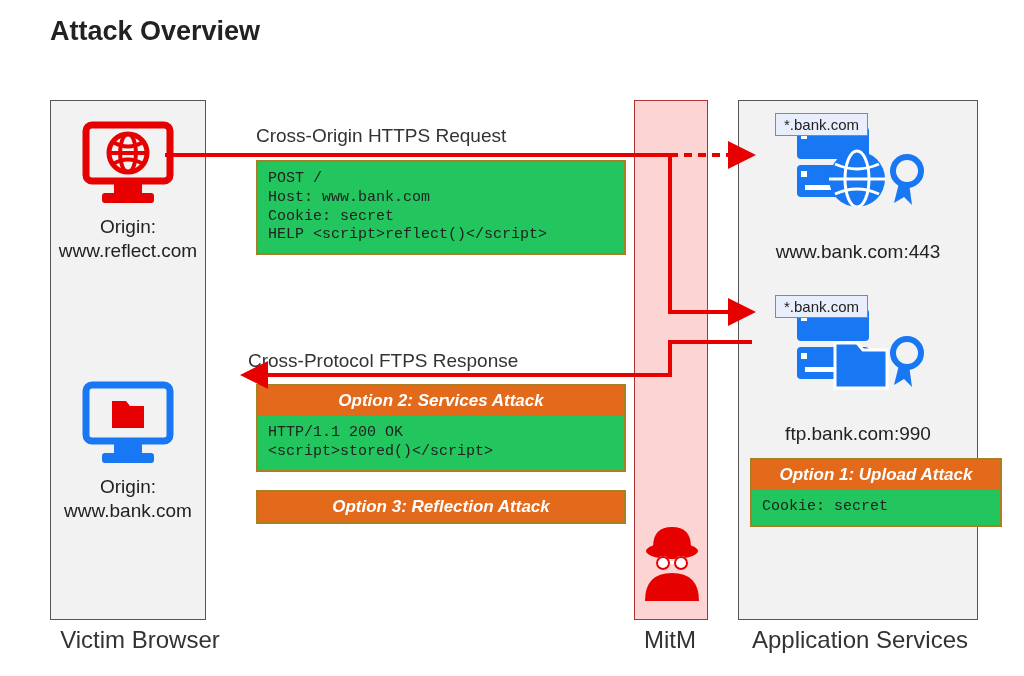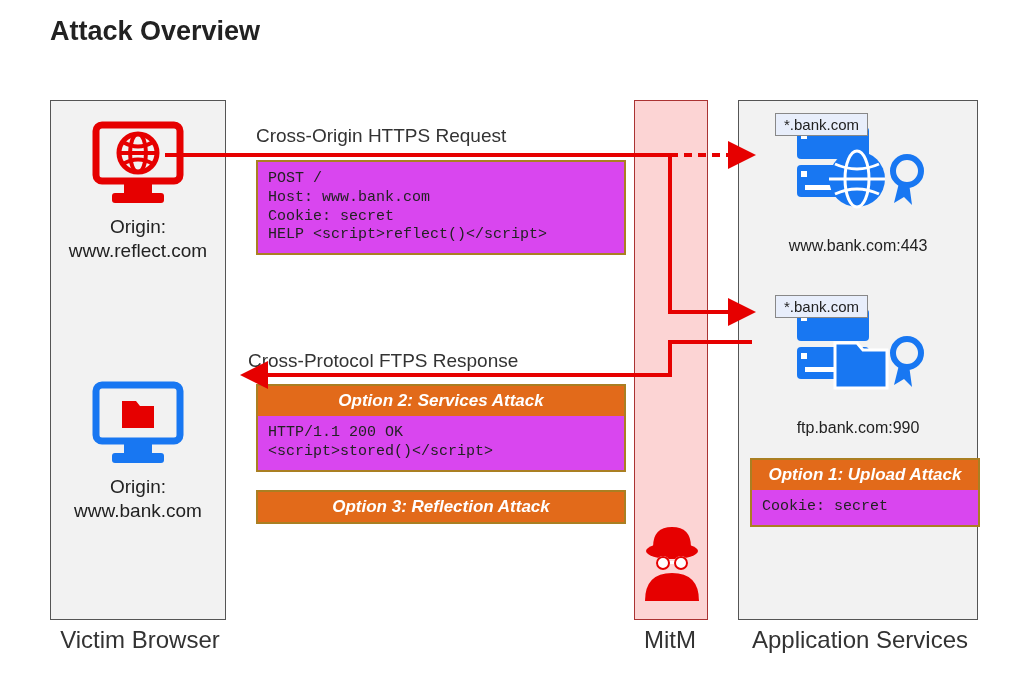--- a/index.html
+++ b/index.html
@@ -18,41 +18,41 @@
     font-size: 27px;
     font-weight: 700;
     color: #222;
   }
   .panel {
     position: absolute;
     background: #f2f2f2;
     border: 1.5px solid #555;
   }
   .panel.victim {
-    left: 50px; top: 100px; width: 176px; height: 520px;
+    left: 50px; top: 100px; width: 156px; height: 520px;
   }
   .panel.mitm {
     left: 634px; top: 100px; width: 74px; height: 520px;
     background: #fcd4d4;
     border-color: #a33;
   }
   .panel.services {
     left: 738px; top: 100px; width: 240px; height: 520px;
   }
   .caption {
     position: absolute;
     text-align: center;
     font-size: 24px;
     color: #333;
     width: 200px;
   }
   
   .codebox {
     position: absolute;
-    background: #d946ef;
+    background: #22c55e;
     border: 2px solid #aa7f22;
   }
   .codebox pre {
     font-family: "Courier New", monospace;
     font-size: 15px;
     padding: 8px 10px;
     white-space: pre;
     line-height: 1.25;
   }
   .opthdr {
@@ -66,29 +66,29 @@
   }
   .flow-label {
     position: absolute;
     font-size: 19px;
     color: #333;
   }
   
   .monitor-wrap { position: absolute; left: 0; right: 0; display:flex; flex-direction:column; align-items:center; gap:6px;}
   .origin-text { font-size: 19px; text-align:center; line-height:1.25; }
   
-  .server-block { position: absolute; display:flex; flex-direction:column; align-items:center; }
+  .server-block { position: absolute; display:flex; flex-direction:column; align-items:center;gap:12px; }
   .domain-tag {
     background: #e8eefb;
     border: 1px solid #888;
     font-size: 15px;
     padding: 2px 8px;
     position: absolute;
   }
-  .srv-label { font-size: 16px; margin-top:20px;}
+  .srv-label { font-size: 19px; margin-top:12px;}
   svg { display:block; }
   
   .arrows { position:absolute; inset:0; pointer-events:none; }
 </style>
 </head>
 <body>
 
 <div class="title">Attack Overview</div>
 
 <div class="panel victim">
@@ -194,21 +194,21 @@
 <div class="codebox" style="left:256px; top:384px; width:370px;">
   <div class="opthdr">Option 2: Services Attack</div>
   <pre>HTTP/1.1 200 OK
 &lt;script&gt;stored()&lt;/script&gt;</pre>
 </div>
 
 <div class="codebox" style="left:256px; top:490px; width:370px;">
   <div class="opthdr">Option 3: Reflection Attack</div>
 </div>
 
-<div class="codebox" style="left:750px; top:458px; width:230px;">
+<div class="codebox" style="left:750px; top:458px; width:252px;">
   <div class="opthdr" style="white-space:normal; line-height:1.2;">
     <span>Option 1: Upload Attack</span>
   </div>
   <pre>Cookie: secret</pre>
 </div>
 
 <svg class="arrows" width="1024" height="676">
   <defs>
     <marker id="ah" markerWidth="7" markerHeight="7" refX="6" refY="3.5" orient="auto">
       <polygon points="0 0, 7 3.5, 0 7" fill="#e60000"></polygon>

